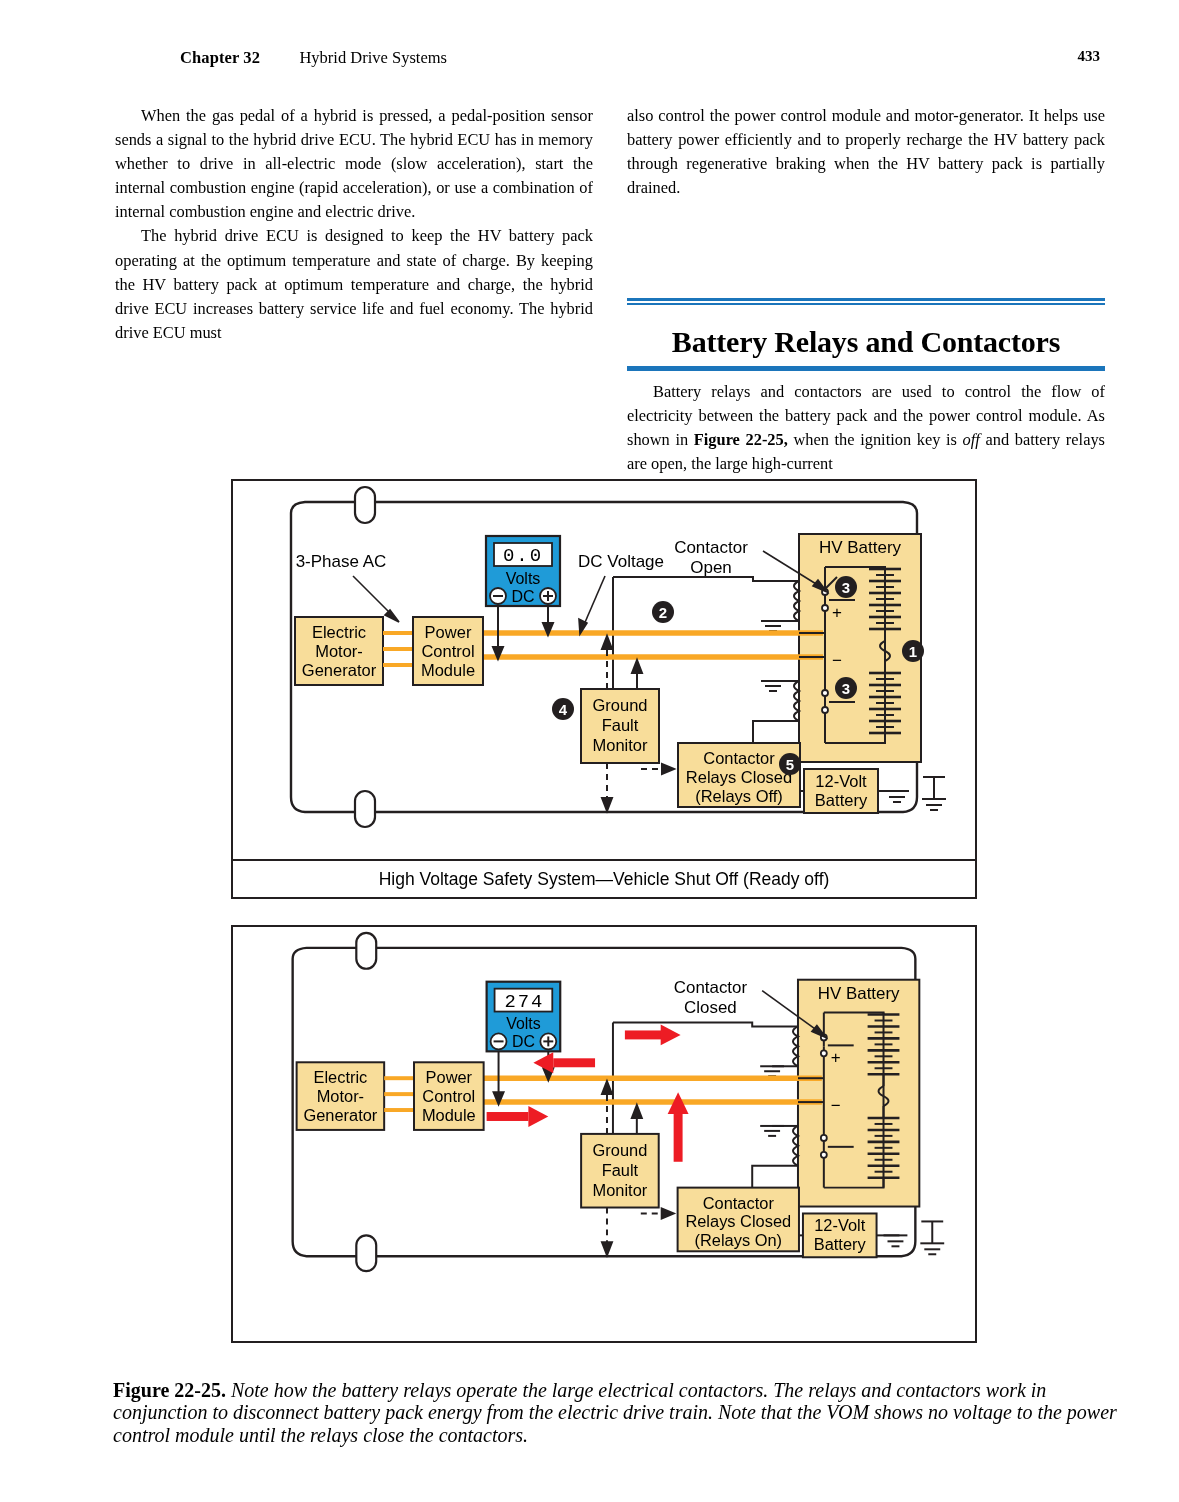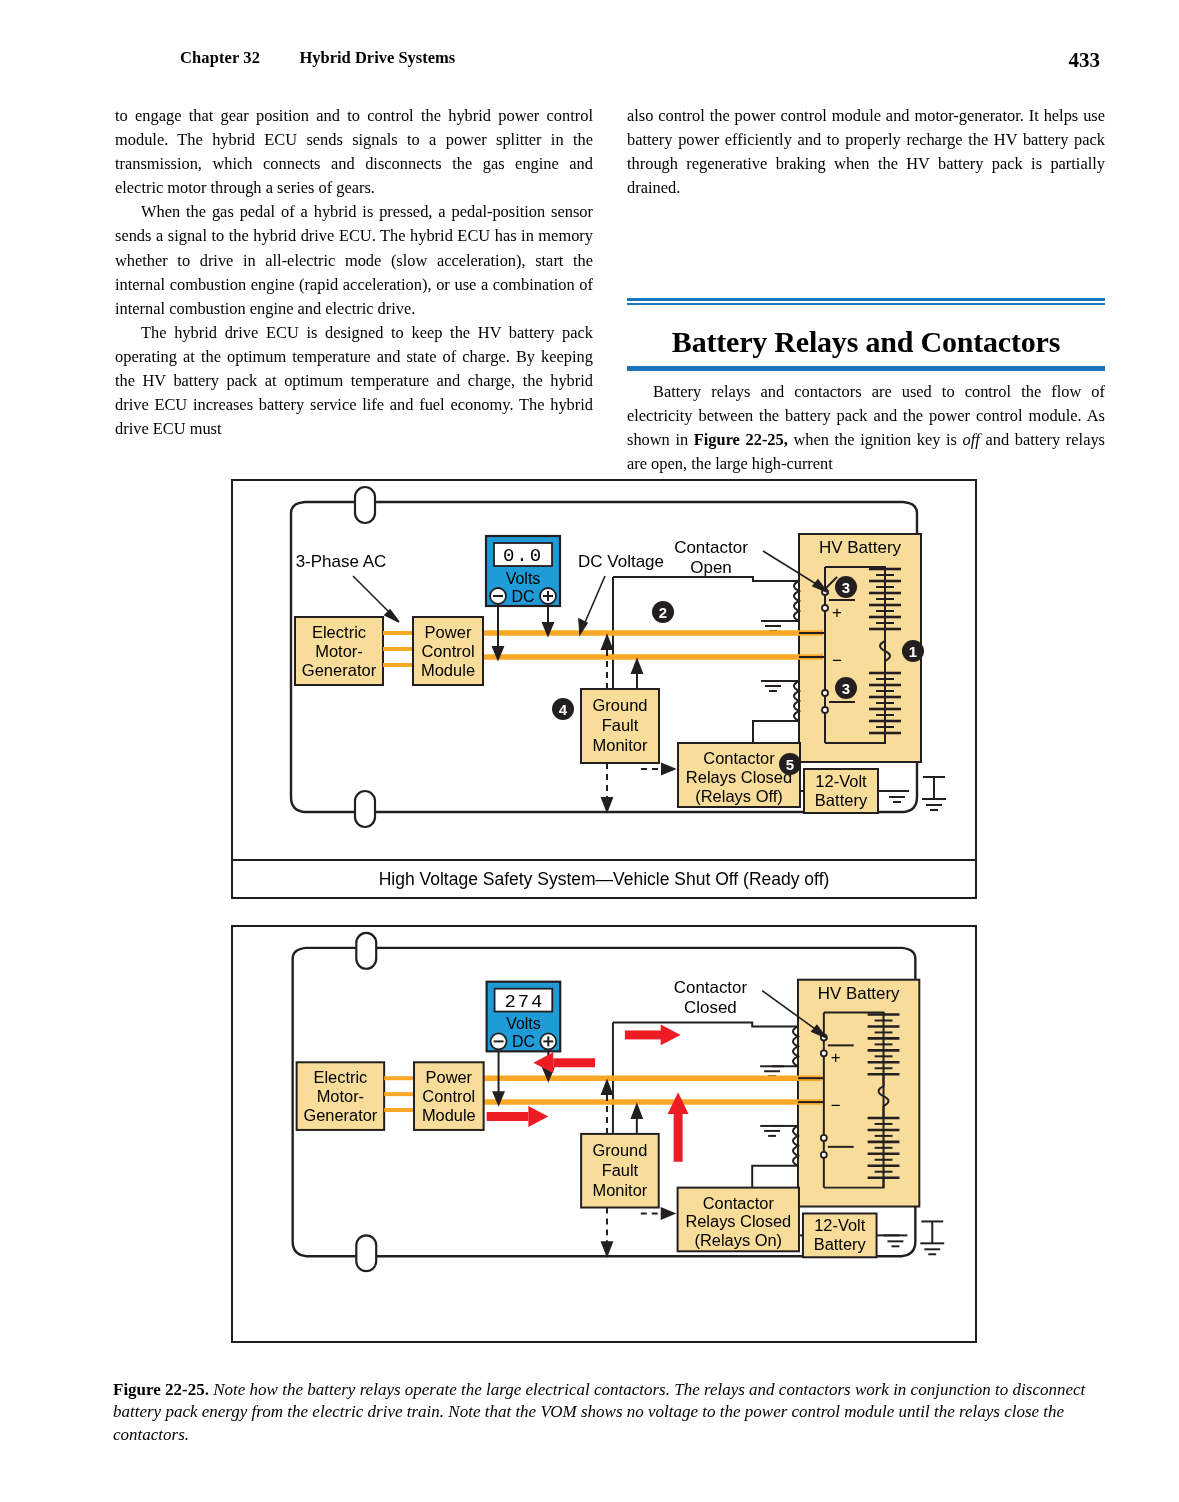--- a/index.html
+++ b/index.html
@@ -6,22 +6,22 @@
   body{
     width:1179px;height:1502px;background:#ffffff;
     font-family:"Liberation Sans",sans-serif;color:#000;
     position:relative;overflow:hidden;
   }
   .page{position:absolute;inset:0;}
 
   
   .runhead{position:absolute;left:180px;top:48px;width:920px;height:26px;}
   .runhead .chap{font-family:"Liberation Serif",serif;font-weight:bold;font-size:16.5px;letter-spacing:.1px;}
-  .runhead .ttl{font-family:"Liberation Serif",serif;font-weight:bold;font-size:16.5px;margin-left:35px;}
-  .runhead .pg{position:absolute;right:0;top:0;font-family:"Liberation Serif",serif;font-weight:bold;font-size:21px;}
+  .runhead .ttl{font-family:"Liberation Serif",serif;font-weight:normal;font-size:16.5px;margin-left:35px;}
+  .runhead .pg{position:absolute;right:0;top:0;font-family:"Liberation Serif",serif;font-weight:bold;font-size:15px;}
 
   
   .col{position:absolute;top:104px;width:478px;font-size:16.4px;line-height:24.1px;
        text-align:justify;font-family:"Liberation Serif",serif;}
   .col.left{left:115px;}
   .col.right{left:627px;}
   .col p{margin:0;}
   .col p.ind{text-indent:26px;}
 
   
@@ -35,21 +35,21 @@
   .fig{position:absolute;left:231px;top:479px;width:746px;height:864px;}
   .panel{position:absolute;left:0;width:746px;border:2px solid #231f20;box-sizing:border-box;background:#fff;}
   #panel1{top:0;height:420px;}
   #panel2{top:446px;height:418px;}
   .panel .art{position:absolute;left:0;top:0;right:0;bottom:36px;}
   .panel .capbar{position:absolute;left:0;right:0;bottom:0;height:36px;border-top:2px solid #231f20;
                  display:flex;align-items:center;justify-content:center;
                  font-size:17.5px;font-family:"Liberation Sans",sans-serif;}
 
   .figcap{position:absolute;left:113px;top:1379px;width:1010px;
-          font-family:"Liberation Serif",serif;font-size:17px;line-height:22.3px;text-align:left;}
+          font-family:"Liberation Serif",serif;font-size:20px;line-height:22.3px;text-align:left;}
   .figcap b{font-weight:bold;font-style:normal;}
   .figcap i{font-style:italic;}
 
   svg{display:block;}
   .lbl{font-family:"Liberation Sans",sans-serif;font-size:17px;fill:#000;}
   .lblsm{font-family:"Liberation Sans",sans-serif;font-size:16px;fill:#000;}
   .boxtxt{font-family:"Liberation Sans",sans-serif;font-size:16.5px;fill:#000;}
   .meterval{font-family:"Liberation Mono",monospace;font-size:19px;fill:#000;letter-spacing:2px;}
   .callout{font-family:"Liberation Sans",sans-serif;font-size:15px;font-weight:bold;fill:#fff;}
 </style>
@@ -58,21 +58,20 @@
 
 <div class="page">
 
   <div class="runhead">
     <span class="chap">Chapter 32</span>
     <span class="ttl">Hybrid Drive Systems</span>
     <span class="pg">433</span>
   </div>
 
   <div class="col left">
-    <p>to engage that gear position and to control the hybrid power control module. The hybrid ECU sends signals to a power splitter in the transmission, which connects and disconnects the gas engine and electric motor through a series of gears.</p>
     <p class="ind">When the gas pedal of a hybrid is pressed, a pedal-position sensor sends a signal to the hybrid drive ECU. The hybrid ECU has in memory whether to drive in all-electric mode (slow acceleration), start the internal combustion engine (rapid acceleration), or use a combination of internal combustion engine and electric drive.</p>
     <p class="ind">The hybrid drive ECU is designed to keep the HV battery pack operating at the optimum temperature and state of charge. By keeping the HV battery pack at optimum temperature and charge, the hybrid drive ECU increases battery service life and fuel economy. The hybrid drive ECU must</p>
   </div>
 
   <div class="col right">
     <p>also control the power control module and motor-generator. It helps use battery power efficiently and to properly recharge the HV battery pack through regenerative braking when the HV battery pack is partially drained.</p>
   </div>
 
   <div class="sec">
     <div class="rule"></div>

